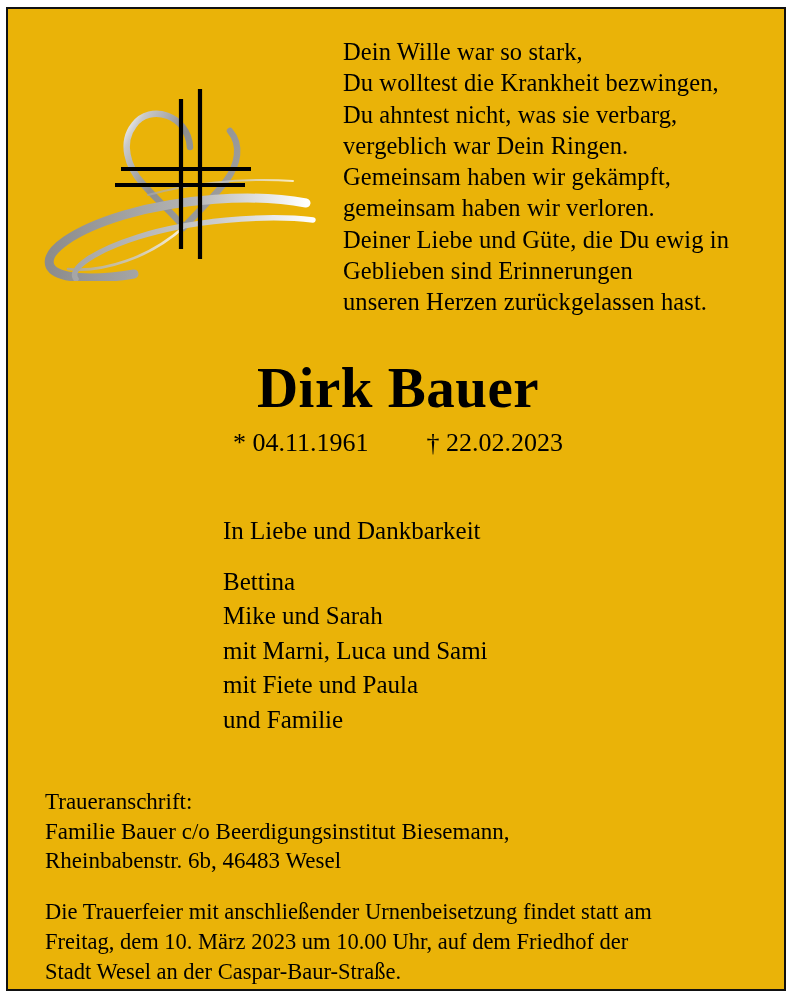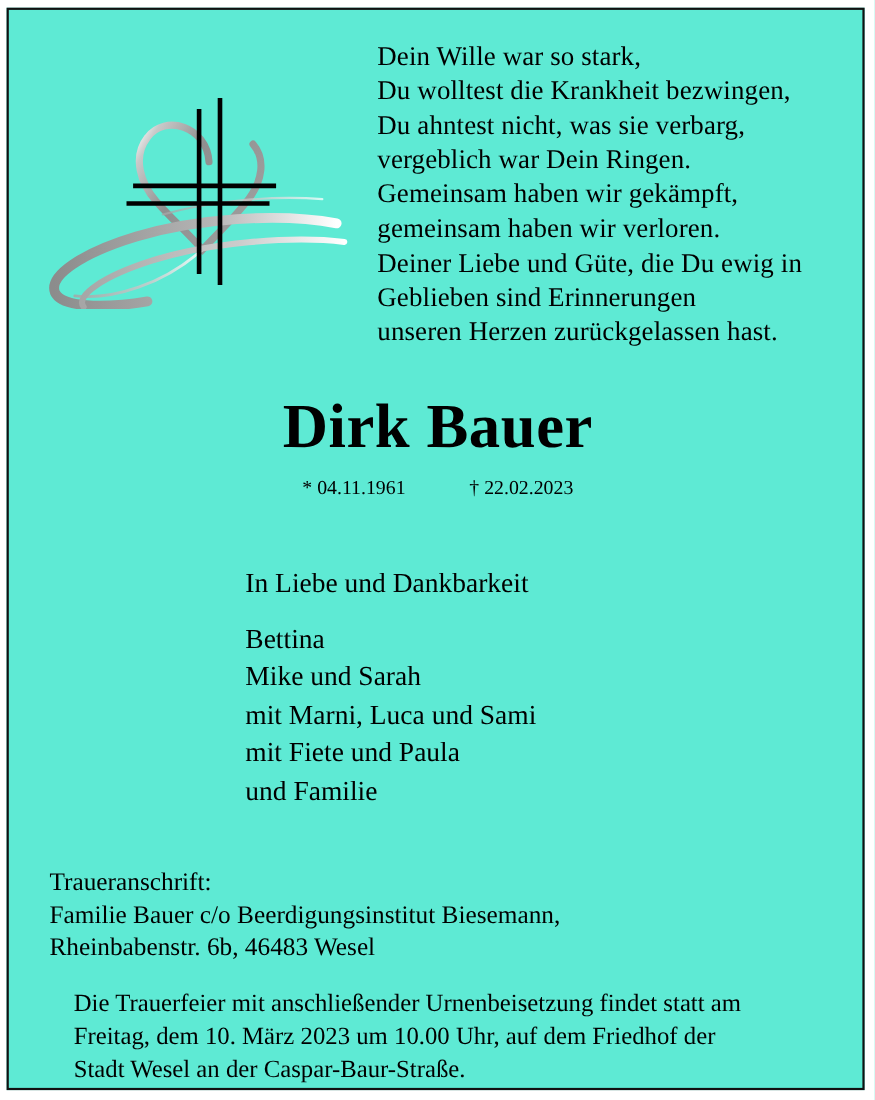--- a/index.html
+++ b/index.html
@@ -16,21 +16,21 @@
   }
 
   .notice {
     position: absolute;
     left: 6px;
     top: 7px;
     width: 780px;
     height: 984px;
     box-sizing: border-box;
     border: 2px solid #111111;
-    background: #5eead4;
+    background: #eab308;
   }
 
   
   .emblem {
     position: absolute;
     left: 30px;
     top: 72px;
     width: 285px;
     height: 200px;
   }
@@ -57,21 +57,21 @@
     text-align: center;
   }
   .deceased-name {
     font-size: 57px;
     line-height: 62px;
     letter-spacing: 0.5px;
     font-weight: bold;
   }
   .dates {
     margin-top: 8px;
-    font-size: 18px;
+    font-size: 26px;
     line-height: 32px;
     display: flex;
     justify-content: center;
     gap: 58px;
   }
   .dates .d { white-space: pre; }
 
   
   .family-block {
     position: absolute;
@@ -96,21 +96,20 @@
   .address-block .line { white-space: pre; }
 
   
   .ceremony-block {
     position: absolute;
     left: 37px;
     top: 888px;
     width: 725px;
     font-size: 22.5px;
     line-height: 30px;
-    margin-left: 22px;
   }
   .ceremony-block .line { white-space: pre; }
 </style>
 </head>
 <body>
 
 <div class="notice">
 
   <div class="emblem">
     <svg viewBox="0 0 285 200" xmlns="http://www.w3.org/2000/svg" aria-hidden="true">

